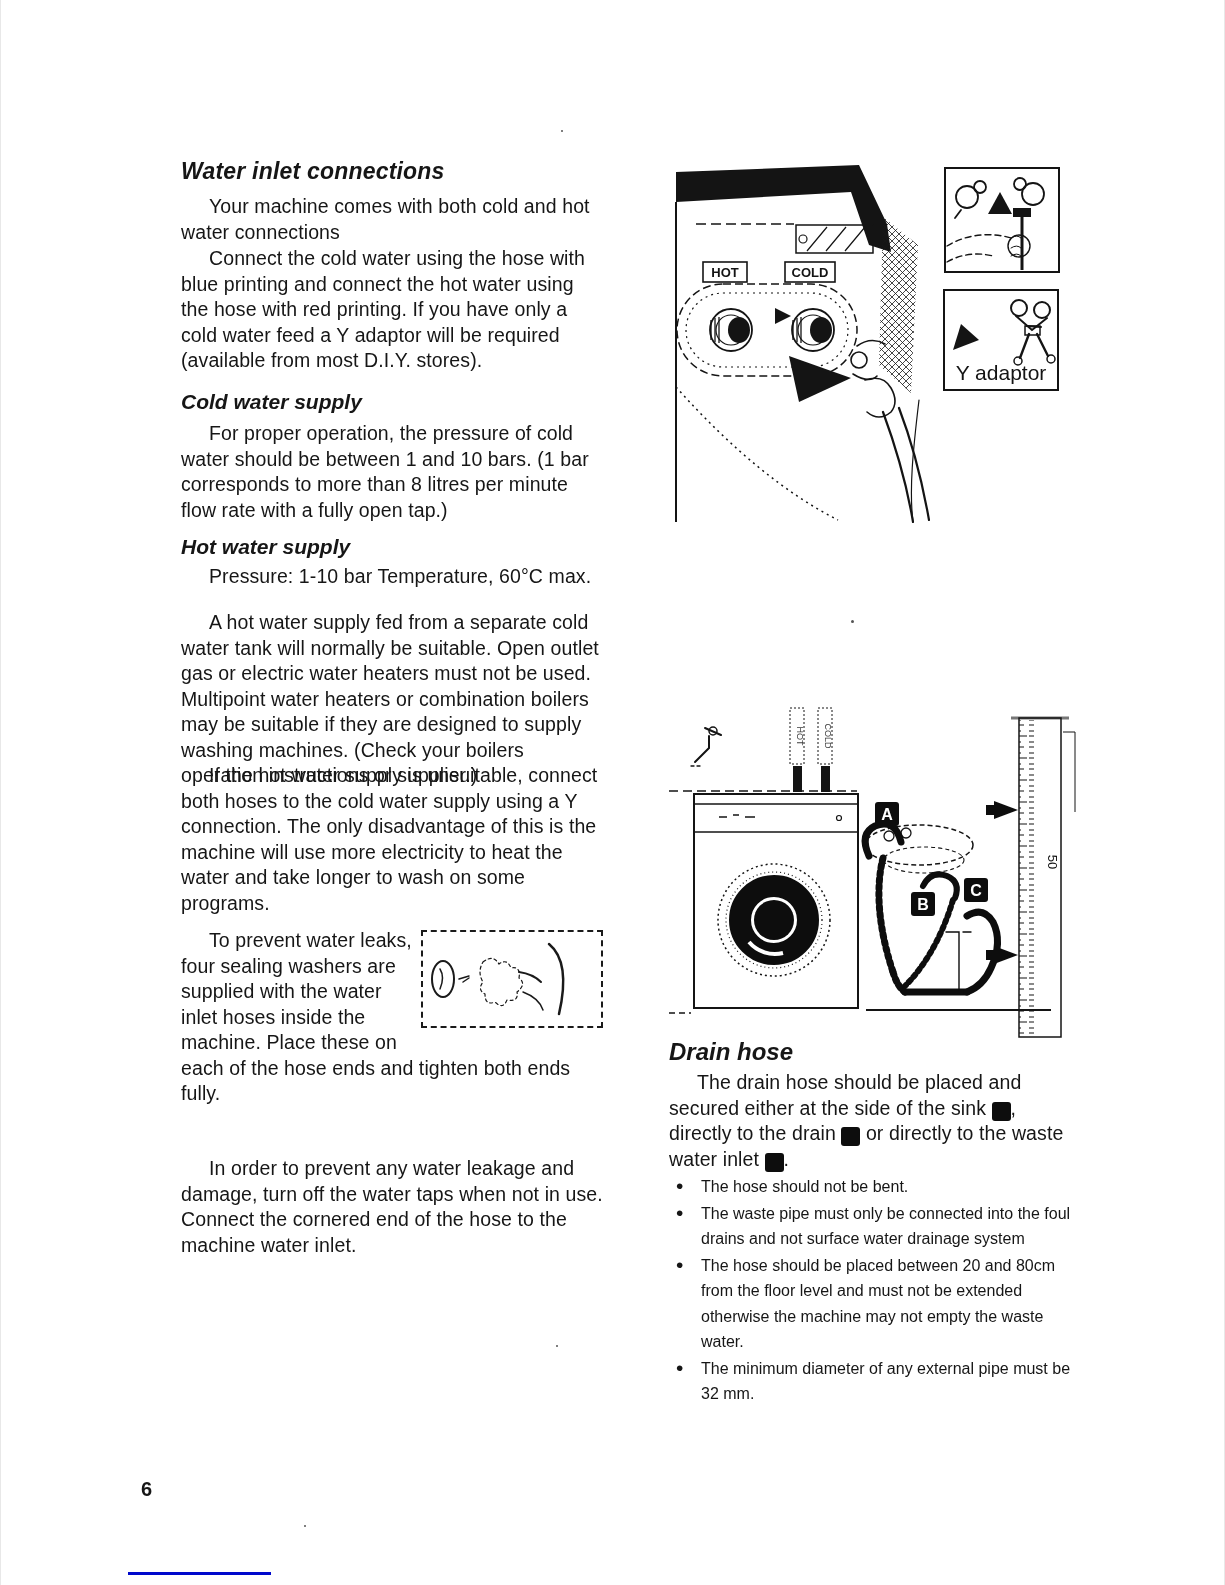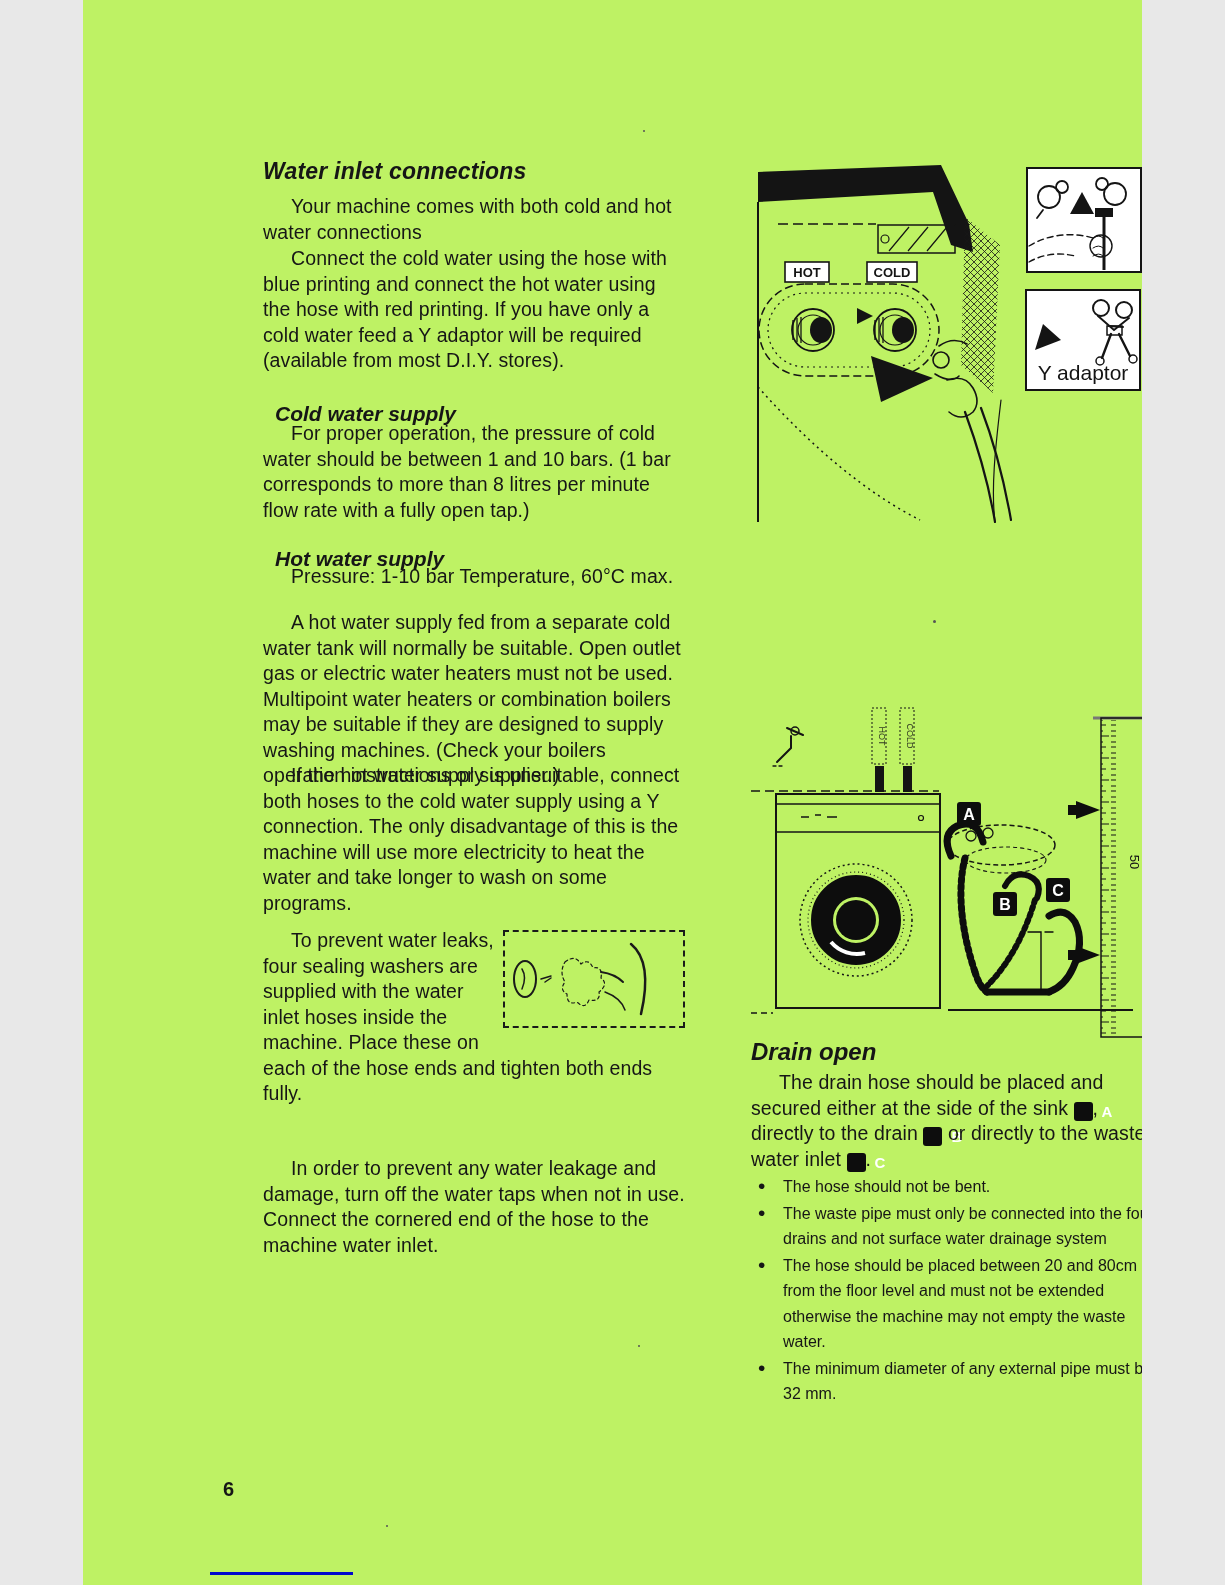--- a/index.html
+++ b/index.html
@@ -1,27 +1,27 @@
 <!DOCTYPE html>
 <html><head>
 <meta charset="utf-8">
 <style>
   html,body{margin:0;padding:0;background:#e8e8e8;}
   .page{
-    position:relative;width:1059px;height:1585px;margin:0 auto;
-    background:#bef264;overflow:hidden;
+    position:relative;width:1223px;height:1585px;margin:0 auto;
+    background:#ffffff;overflow:hidden;
     font-family:"Liberation Sans",sans-serif;color:#161616;
   }
   .abs{position:absolute;}
   .col{width:422px;}
   .body-text{font-size:19.5px;line-height:25.5px;letter-spacing:0.1px;}
   .indent{text-indent:28px;}
   p{margin:0;}
   h1.sect{font-size:23px;font-style:italic;font-weight:bold;margin:0;letter-spacing:0.2px;}
-  h2.sub{font-size:21px;font-style:italic;font-weight:bold;margin:12px;}
+  h2.sub{font-size:21px;font-style:italic;font-weight:bold;margin:0;}
   h2.drain{font-size:24px;font-style:italic;font-weight:bold;margin:0;}
   .badge{
     display:inline-block;background:#0d0d0d;color:#fff;font-weight:bold;
     font-size:15px;width:19px;height:19px;line-height:19px;text-align:center;
     border-radius:3px;vertical-align:-2px;font-style:normal;
   }
   ul.bullets{list-style:none;margin:0;padding:0;font-size:16px;line-height:25.5px;}
   ul.bullets li{position:relative;padding-left:32px;margin:0 0 1px 0;}
   ul.bullets li::before{content:"\2022";position:absolute;left:7px;top:-1px;font-size:21px;}
   .page-number{font-size:20px;font-weight:bold;}
@@ -256,21 +256,21 @@
     <g fill="#0d0d0d">
       <rect x="325" y="115" width="10" height="10"></rect>
       <polygon points="333,111 357,120 333,129"></polygon>
     </g>
     <g fill="#0d0d0d">
       <rect x="325" y="260" width="10" height="10"></rect>
       <polygon points="333,256 357,265 333,274"></polygon>
     </g>
   </svg>
 
-  <h2 class="drain abs" style="left:668px;top:1038px;">Drain open</h2>
+  <h2 class="drain abs" style="left:668px;top:1038px;">Drain hose</h2>
 
   <p class="abs body-text indent" style="left:668px;top:1070px;width:414px;"><span>The drain hose should be placed and secured either at the side of the sink </span><span class="badge">A</span><span>, directly to the drain </span><span class="badge">B</span><span> or directly to the waste water inlet </span><span class="badge">C</span><span>.</span></p>
 
   <ul class="bullets abs" style="left:668px;top:1174px;width:414px;">
     <li>The hose should not be bent.</li>
     <li>The waste pipe must only be connected into the foul drains and not surface water drainage system</li>
     <li>The hose should be placed between 20 and 80cm from the floor level and must not be extended otherwise the machine may not empty the waste water.</li>
     <li>The minimum diameter of any external pipe must be 32 mm.</li>
   </ul>
 

